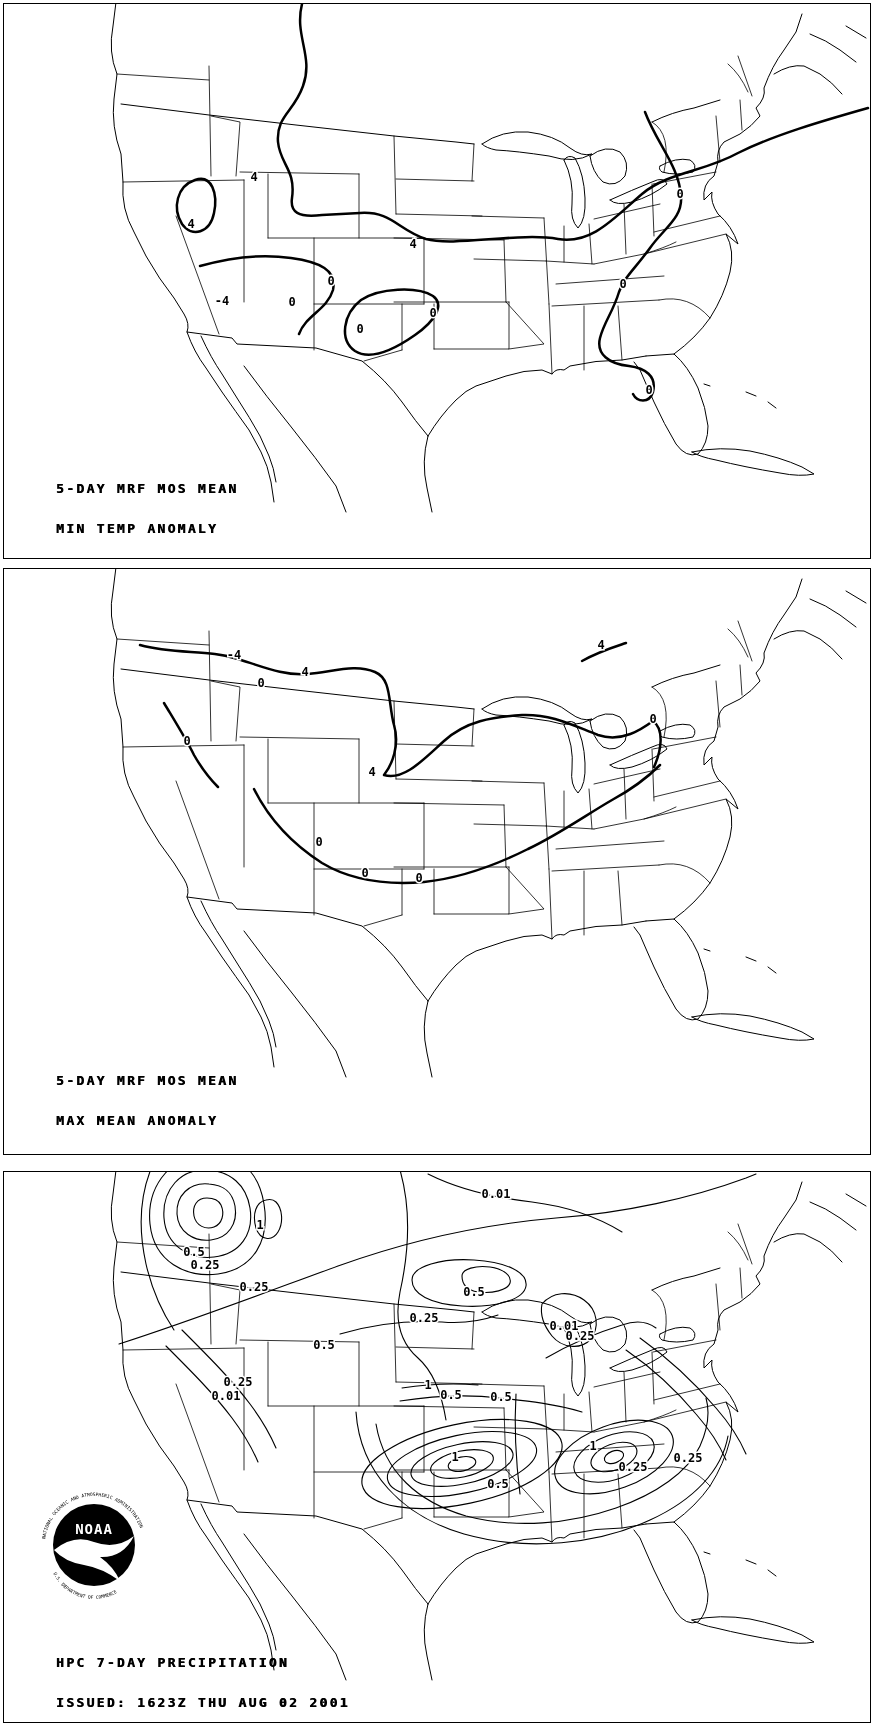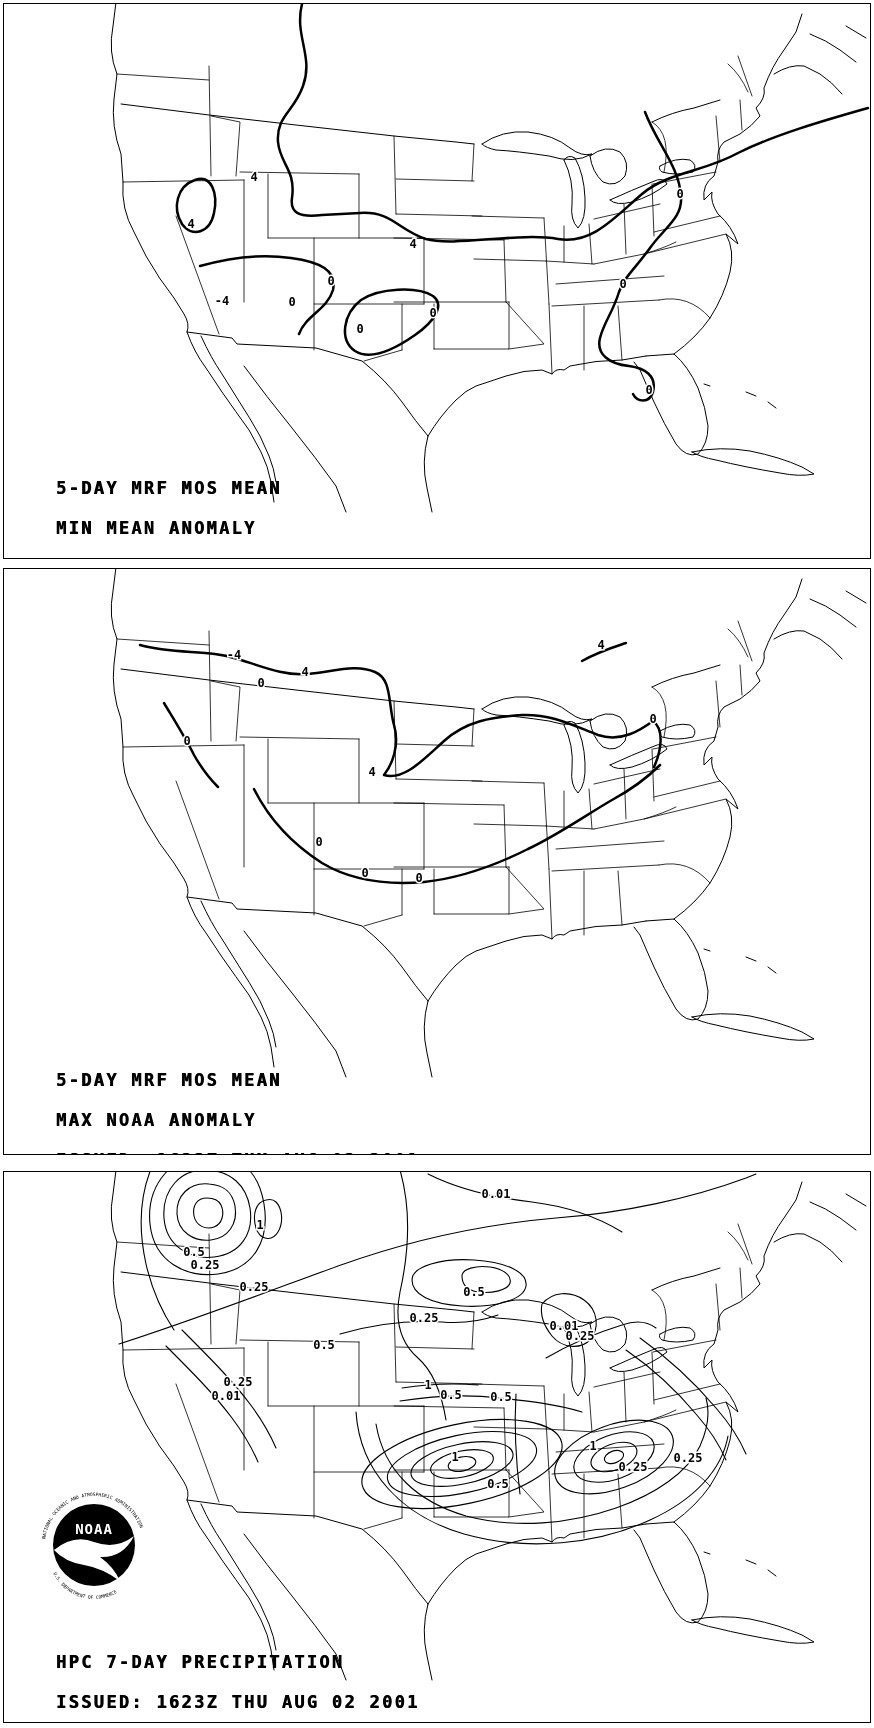--- a/index.html
+++ b/index.html
@@ -4,21 +4,21 @@
 <style>
   html,body{margin:0;padding:0;background:#ffffff;}
   .page{width:874px;height:1728px;background:#fff;box-sizing:border-box;padding:3px 3px 0 3px;
         font-family:"DejaVu Sans Mono", monospace;}
   .panel{position:relative;width:868px;box-sizing:border-box;border:1px solid #000;background:#fff;overflow:hidden;}
   .panel.p0{height:556px;margin-bottom:9px;}
   .panel.p1{height:587px;margin-bottom:16px;}
   .panel.p2{height:552px;}
   .panel svg{display:block;}
   .caption{position:absolute;left:52px;color:#000;font-weight:bold;
-           font-size:17px;line-height:13.2px;letter-spacing:2.3px;white-space:pre;
+           font-size:13px;line-height:13.2px;letter-spacing:2.3px;white-space:pre;
            text-shadow:0.6px 0 0 #000;}
   .p0 .caption{top:452px;}
   .p1 .caption{top:479px;}
   .p2 .caption{top:458px;}
   .cl{height:13.2px;}
 </style>
 </head>
 <body>
 
 <div class="page">
@@ -114,21 +114,21 @@
           <text x="288" y="302" fill="#000" font-family="&quot;DejaVu Sans Mono&quot;, monospace" font-size="12px" font-weight="bold" text-anchor="middle" stroke="#fff" stroke-width="3" paint-order="stroke">0</text>
           <text x="356" y="329" fill="#000" font-family="&quot;DejaVu Sans Mono&quot;, monospace" font-size="12px" font-weight="bold" text-anchor="middle" stroke="#fff" stroke-width="3" paint-order="stroke">0</text>
           <text x="429" y="313" fill="#000" font-family="&quot;DejaVu Sans Mono&quot;, monospace" font-size="12px" font-weight="bold" text-anchor="middle" stroke="#fff" stroke-width="3" paint-order="stroke">0</text>
           <text x="619" y="284" fill="#000" font-family="&quot;DejaVu Sans Mono&quot;, monospace" font-size="12px" font-weight="bold" text-anchor="middle" stroke="#fff" stroke-width="3" paint-order="stroke">0</text>
           <text x="676" y="194" fill="#000" font-family="&quot;DejaVu Sans Mono&quot;, monospace" font-size="12px" font-weight="bold" text-anchor="middle" stroke="#fff" stroke-width="3" paint-order="stroke">0</text>
           <text x="645" y="390" fill="#000" font-family="&quot;DejaVu Sans Mono&quot;, monospace" font-size="12px" font-weight="bold" text-anchor="middle" stroke="#fff" stroke-width="3" paint-order="stroke">0</text>
         </g>
       </svg>
     <div class="caption">
       <div class="cl">5-DAY MRF MOS MEAN</div>
-      <div class="cl">MIN MEAN ANOMALY</div>
+      <div class="cl">MIN TEMP ANOMALY</div>
       
       
       
       
     </div>
   </section>
 
   <section class="panel p1">
     <svg id="map1" width="866" height="585" viewBox="0 0 866 585">
         <g>
@@ -218,21 +218,21 @@
           <text x="368" y="207" fill="#000" font-family="&quot;DejaVu Sans Mono&quot;, monospace" font-size="12px" font-weight="bold" text-anchor="middle" stroke="#fff" stroke-width="3" paint-order="stroke">4</text>
           <text x="597" y="80" fill="#000" font-family="&quot;DejaVu Sans Mono&quot;, monospace" font-size="12px" font-weight="bold" text-anchor="middle" stroke="#fff" stroke-width="3" paint-order="stroke">4</text>
           <text x="649" y="154" fill="#000" font-family="&quot;DejaVu Sans Mono&quot;, monospace" font-size="12px" font-weight="bold" text-anchor="middle" stroke="#fff" stroke-width="3" paint-order="stroke">0</text>
           <text x="315" y="277" fill="#000" font-family="&quot;DejaVu Sans Mono&quot;, monospace" font-size="12px" font-weight="bold" text-anchor="middle" stroke="#fff" stroke-width="3" paint-order="stroke">0</text>
           <text x="361" y="308" fill="#000" font-family="&quot;DejaVu Sans Mono&quot;, monospace" font-size="12px" font-weight="bold" text-anchor="middle" stroke="#fff" stroke-width="3" paint-order="stroke">0</text>
           <text x="415" y="313" fill="#000" font-family="&quot;DejaVu Sans Mono&quot;, monospace" font-size="12px" font-weight="bold" text-anchor="middle" stroke="#fff" stroke-width="3" paint-order="stroke">0</text>
         </g>
       </svg>
     <div class="caption">
       <div class="cl">5-DAY MRF MOS MEAN</div>
-      <div class="cl">MAX NOAA ANOMALY</div>
+      <div class="cl">MAX MEAN ANOMALY</div>
       <div class="cl">ISSUED: 1623Z THU AUG 02 2001</div>
       
       
       
     </div>
   </section>
 
   <section class="panel p2">
     <svg id="map2" width="866" height="550" viewBox="0 0 866 550">
         <g>

